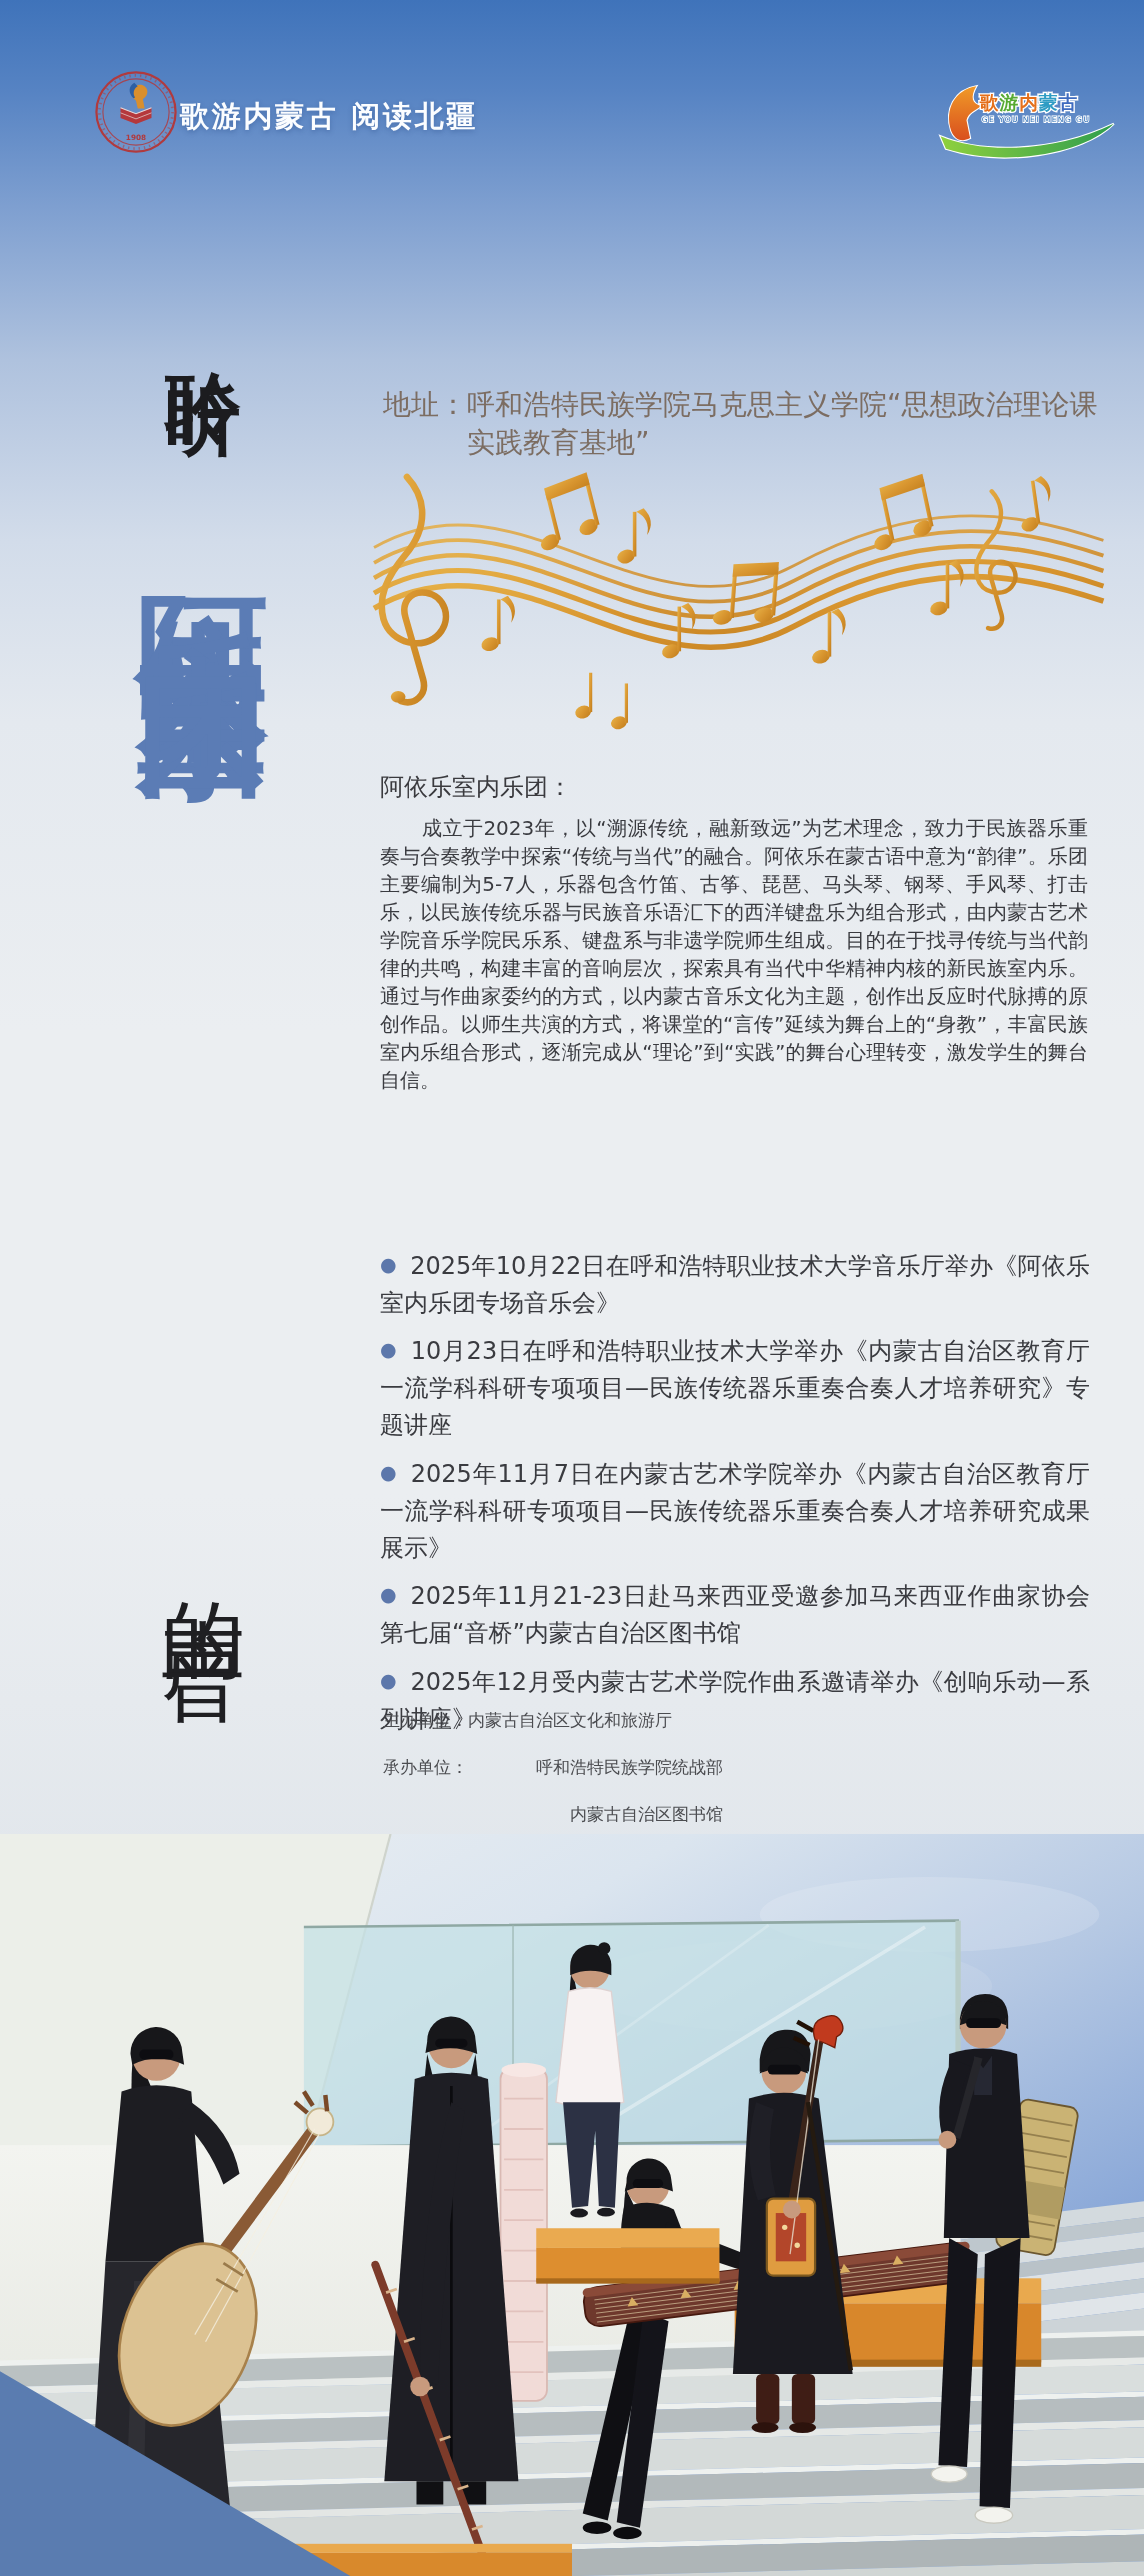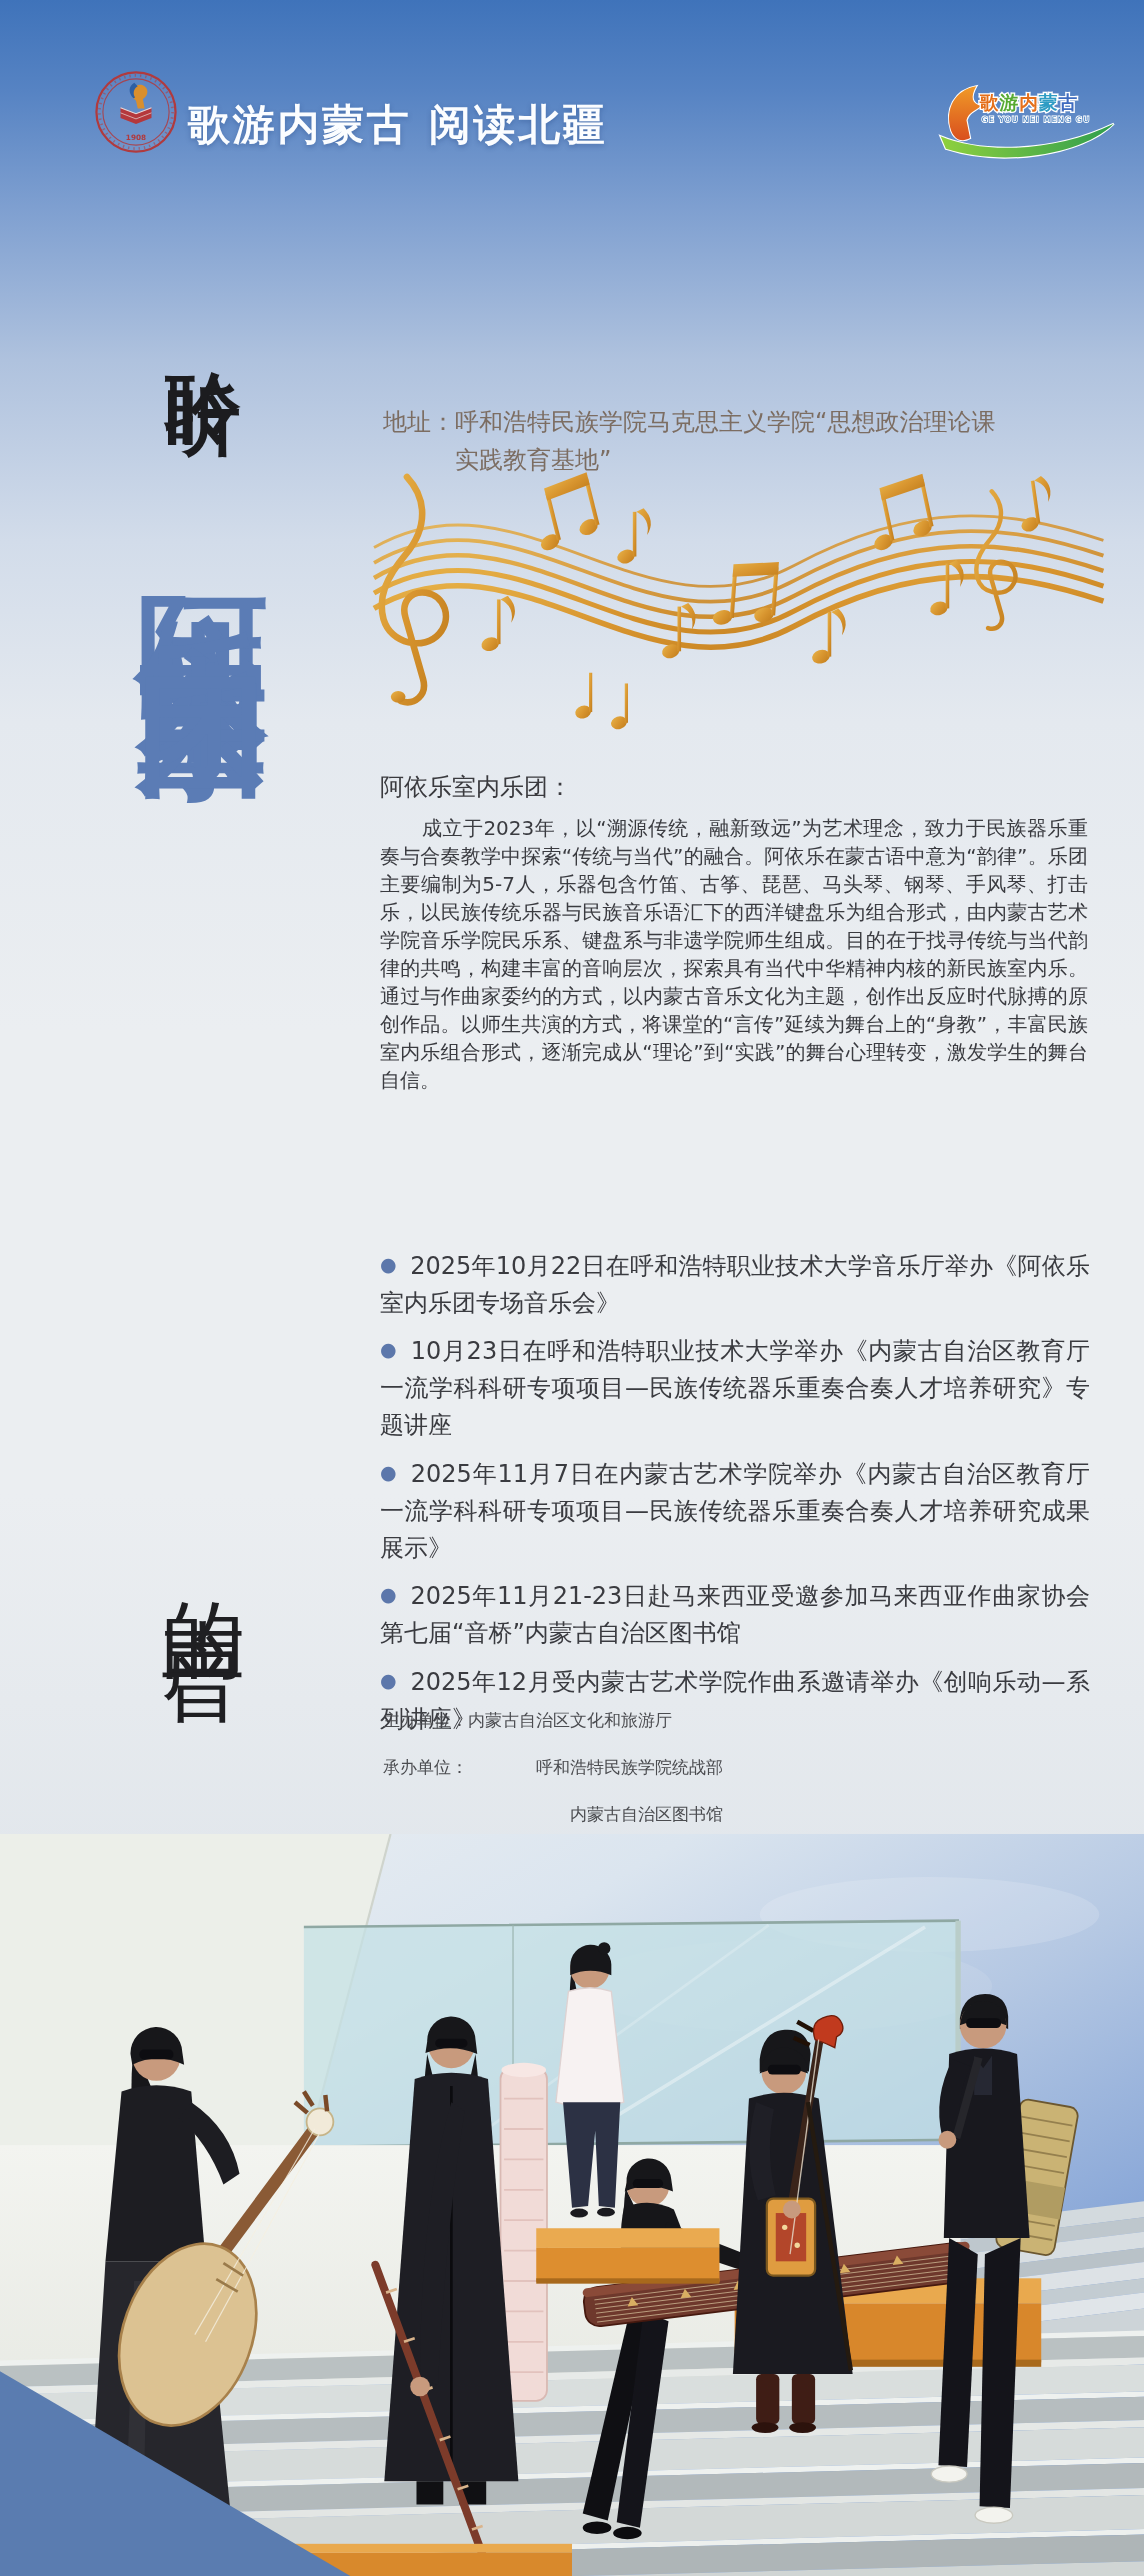--- a/index.html
+++ b/index.html
@@ -6,37 +6,37 @@
   .poster{
     position:relative;width:1144px;height:2576px;margin:0 auto;overflow:hidden;
     font-family:"DejaVu Sans","Liberation Sans",sans-serif;
     background:linear-gradient(180deg,#3f73ba 0%,#5683c3 3.5%,#7e9fd0 8%,
       #afc2de 14%,#d2dcea 21%,#e4e9ef 28%,#ebeef1 40%,#ebeef1 58%,
       #e6eaee 66%,#e2e7ec 72%,#e8edf2 100%);
   }
   
   .seal{position:absolute;left:93px;top:69px;width:86px;height:86px;}
   .hdr-title{
-    position:absolute;left:188px;top:97px;font-size:42px;font-weight:700;
+    position:absolute;left:180px;top:97px;font-size:29px;font-weight:700;
     color:#fbfdff;letter-spacing:2.7px;text-shadow:0 1.8px 5.4px rgba(30,60,120,.35);
     white-space:nowrap;
   }
   .geyou{position:absolute;left:937px;top:79px;width:200px;height:86px;}
   
   .vt{position:absolute;left:136px;width:136px;text-align:center;
       writing-mode:vertical-rl;text-orientation:upright;line-height:136px;
       white-space:nowrap;}
   .vt-prefix{top:313px;font-size:75px;letter-spacing:8px;font-weight:600;color:#1c1c1f;}
   .vt-main{top:494px;font-size:132px;letter-spacing:13.4px;font-weight:800;color:#5b7cb5;}
   .vt-suffix{top:1534px;font-size:84px;letter-spacing:18px;font-weight:400;color:#1f1f22;}
   
   .date{position:absolute;left:383px;top:319px;font-size:36px;font-weight:500;
         color:#7c6d62;letter-spacing:0.9px;white-space:nowrap;}
-  .address{position:absolute;left:383px;top:386px;font-size:24px;line-height:38px;
-        color:#7c6d62;display:flex;margin-top:17px;}
+  .address{position:absolute;left:383px;top:386px;font-size:28px;line-height:38px;
+        color:#7c6d62;display:flex;}
   .address .lines span{display:block;}
   .address .lines .l2{padding-left:0;}
   .staff{position:absolute;left:349px;top:442px;width:758px;height:297px;}
   .intro-h{position:absolute;left:380px;top:771px;font-size:24px;color:#3a3a3e;}
   .para{position:absolute;left:380px;top:814px;width:708px;font-size:20px;
         line-height:28px;color:#3a3b40;text-align:justify;text-indent:2.1em;margin:0;}
   .events{position:absolute;left:380px;top:1246px;width:710px;}
   .events p{margin:0 0 9.8px 0;font-size:24px;line-height:37px;color:#3a3b40;
         text-align:justify;}
   .events .dot{color:#5c77ab;font-size:19px;margin-right:13.4px;vertical-align:2.7px;}

